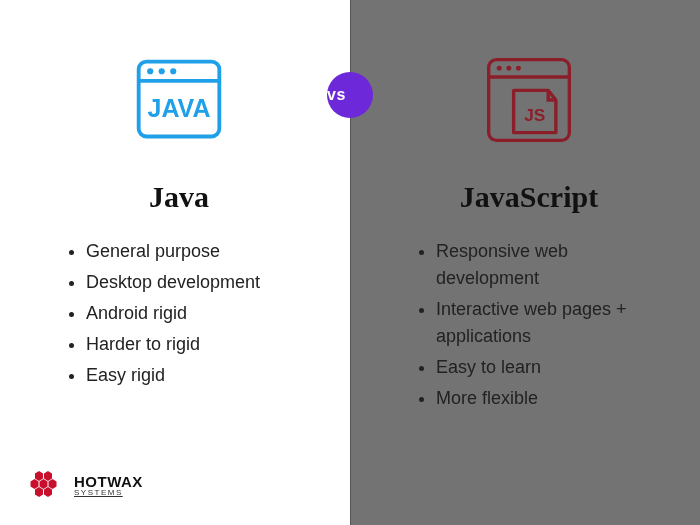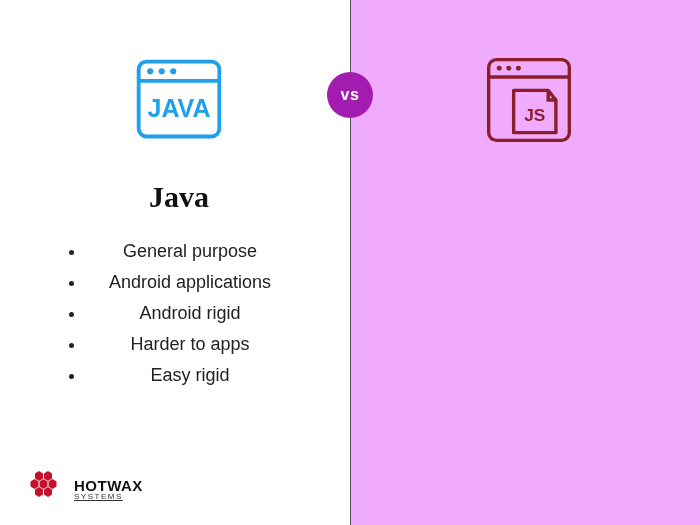--- a/index.html
+++ b/index.html
@@ -4,41 +4,41 @@
 <style>
   * { box-sizing: border-box; margin: 0; padding: 0; }
   html, body { width: 700px; height: 525px; overflow: hidden; font-family: 'Segoe UI', Arial, sans-serif; }
   .canvas {
     width: 700px; height: 525px; position: relative; display: flex;
   }
   .col {
     width: 50%; height: 100%; padding: 40px 40px 0 48px; display: flex; flex-direction: column; align-items: center;
   }
   .col-left { background: #ffffff; }
-  .col-right { background: #f0abfc; }
+  .col-right { background: #737373; }
   .icon-slot { height: 120px; display: flex; align-items: center; justify-content: center; }
   .title {
     font-family: Georgia, 'Times New Roman', serif;
     font-size: 30px; font-weight: 700; color: #111; margin-top: 20px; margin-bottom: 24px;
   }
-  .bullets { align-self: center; width: 230px; text-align: center; }
+  .bullets { align-self: center; width: 230px; }
   .bullets li {
     font-size: 18px; line-height: 1.5; color: #222; margin-left: 22px; margin-bottom: 4px;
   }
   .divider {
     position: absolute; left: 50%; top: 0; bottom: 0; width: 1px; background: #555;
   }
   .vs-badge {
     position: absolute; left: 50%; top: 95px; transform: translate(-50%, -50%);
-    width: 46px; height: 46px; border-radius: 50%; background: #a21caf; color: #fff;
-    display: flex; align-items: center; justify-content: center;
+    width: 46px; height: 46px; border-radius: 50%; background: #6d28d9; color: #fff;
+    display: flex; align-items: center; justify-content: flex-start;
     font-size: 16px; font-weight: 600; letter-spacing: 0.5px;
   }
   .logo {
-    position: absolute; left: 30px; bottom: 24px; display: flex; align-items: flex-end; gap: 8px;
+    position: absolute; left: 30px; bottom: 24px; display: flex; align-items: center; gap: 8px;
   }
   .logo-text { line-height: 1; }
   .logo-text .t1 { font-weight: 800; font-size: 15px; color: #111; letter-spacing: 0.5px; }
   .logo-text .t2 { font-size: 8px; letter-spacing: 1.5px; color: #333; text-decoration: underline; }
   svg { display: block; }
 </style>
 </head>
 <body>
 
 <div class="canvas">
@@ -52,42 +52,49 @@
           <circle cx="20" cy="20" r="3.2" fill="#1fa0e8"></circle>
           <circle cx="32" cy="20" r="3.2" fill="#1fa0e8"></circle>
           <circle cx="44" cy="20" r="3.2" fill="#1fa0e8"></circle>
           <text x="50" y="68" text-anchor="middle" font-family="Arial Black, Arial" font-size="26" font-weight="900" fill="#1fa0e8">JAVA</text>
         </svg>
       </span>
     </div>
     <h2 class="title">Java</h2>
     <ul class="bullets">
       <li>General purpose</li>
-      <li>Android applications</li>
+      <li>Desktop development</li>
       <li>Android rigid</li>
-      <li>Harder to apps</li>
+      <li>Harder to rigid</li>
       <li>Easy rigid</li>
     </ul>
   </div>
 
   <div class="col col-right">
     <div class="icon-slot">
       <span>
         <svg width="96" height="96" viewBox="0 0 100 100">
           <rect x="8" y="8" width="84" height="84" rx="8" fill="none" stroke="#8a1f2a" stroke-width="3.5"></rect>
           <line x1="8" y1="26" x2="92" y2="26" stroke="#8a1f2a" stroke-width="3.5"></line>
           <circle cx="19" cy="17" r="2.6" fill="#8a1f2a"></circle>
           <circle cx="29" cy="17" r="2.6" fill="#8a1f2a"></circle>
           <circle cx="39" cy="17" r="2.6" fill="#8a1f2a"></circle>
           <path d="M34 40 L70 40 L78 50 L78 84 L34 84 Z" fill="none" stroke="#8a1f2a" stroke-width="3.5" stroke-linejoin="round"></path>
           <path d="M70 40 L70 50 L78 50" fill="none" stroke="#8a1f2a" stroke-width="3.5"></path>
           <text x="56" y="72" text-anchor="middle" font-family="Arial" font-size="18" font-weight="700" fill="#8a1f2a">JS</text>
         </svg>
       </span>
     </div>
+    <h2 class="title">JavaScript</h2>
+    <ul class="bullets">
+      <li>Responsive web development</li>
+      <li>Interactive web pages + applications</li>
+      <li>Easy to learn</li>
+      <li>More flexible</li>
+    </ul>
   </div>
 
   <div class="divider"></div>
 
   <div class="vs-badge">
     <span>vs</span>
   </div>
 
   <div class="logo">
     <span>

